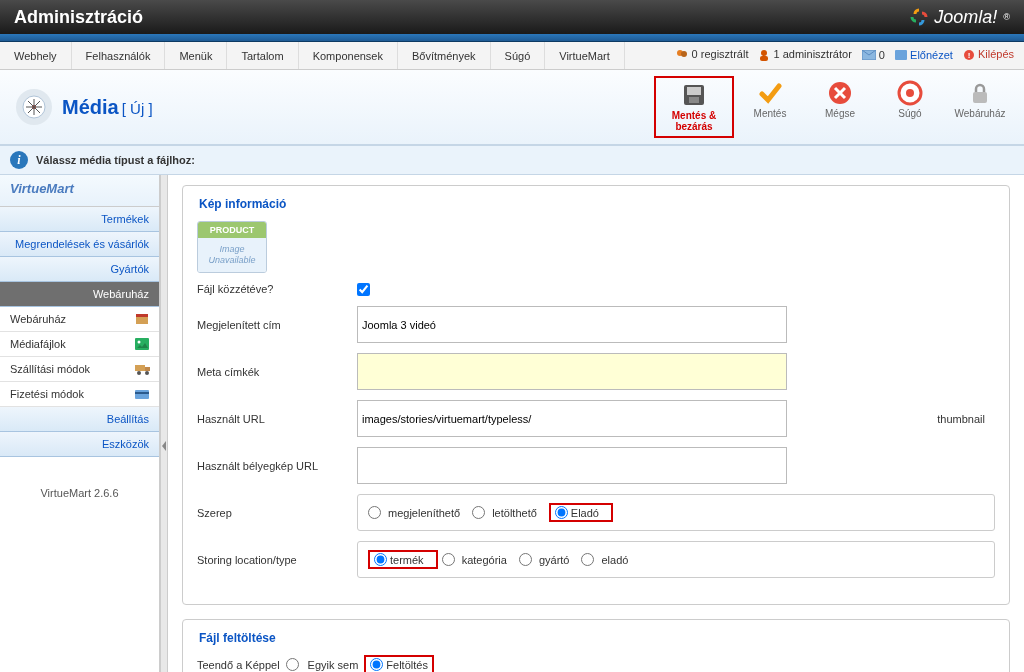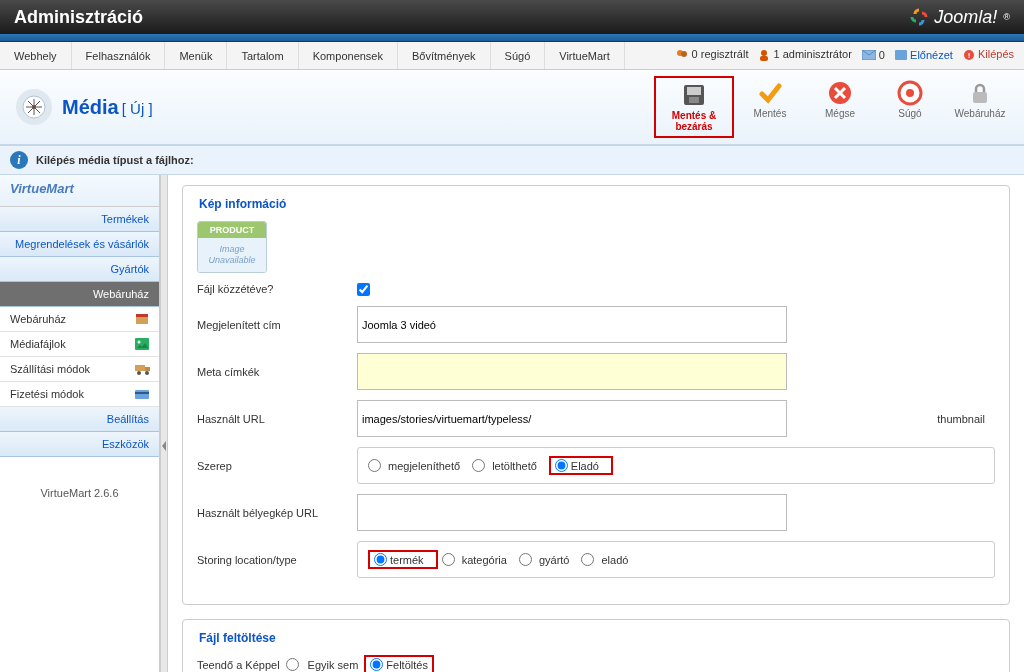--- a/index.html
+++ b/index.html
@@ -210,21 +210,21 @@
             <path d="M9 12v-3a4 4 0 018 0v3" stroke="#999" stroke-width="2.5" fill="none"></path>
           </svg>
         </div>
       <div class="tlabel">Webáruház</div>
     </div>
   </div>
 </div>
 
 <div class="infobar">
   <span class="info-icon">i</span>
-  <span class="infobar-text">Kilépés média típust a fájlhoz:</span>
+  <span class="infobar-text">Válassz média típust a fájlhoz:</span>
 </div>
 
 <div class="body-wrap">
   <div class="sidebar">
     <div class="vm-logo">
       <span>VirtueMart</span>
     </div>
     <div class="sb-section">Termékek</div>
     <div class="sb-section">Megrendelések és vásárlók</div>
     <div class="sb-section">Gyártók</div>
@@ -294,37 +294,37 @@
       </div>
       <div class="form-row">
         <div class="form-label">Meta címkék</div>
         <div class="form-input"><input type="text" class="meta" value="" style=""></div>
       </div>
       <div class="form-row">
         <div class="form-label">Használt URL</div>
         <div class="form-input"><input type="text" value="images/stories/virtuemart/typeless/" style=""></div>
         <div class="form-suffix">thumbnail</div>
       </div>
+      <div class="form-row">
+        <div class="form-label">Használt bélyegkép URL</div>
+        <div class="form-input"><input type="text" value="" style=""></div>
+      </div>
+
       <div class="form-row">
         <div class="form-label">Szerep</div>
         <div class="radio-group">
           <input type="radio" name="role" style="">
             <label>megjeleníthető</label>
           <input type="radio" name="role" style="">
             <label>letölthető</label>
           <span class="hl-red">
               <input type="radio" name="role" checked="" style="">
               <label>Eladó</label>
             </span>
         </div>
-      </div>
-
-      <div class="form-row">
-        <div class="form-label">Használt bélyegkép URL</div>
-        <div class="form-input"><input type="text" value="" style=""></div>
       </div>
 
       <div class="form-row">
         <div class="form-label">Storing location/type</div>
         <div class="radio-group">
           <span class="hl-red">
               <input type="radio" name="storing" checked="" style="">
               <label>termék</label>
             </span>
           <input type="radio" name="storing" style="">

